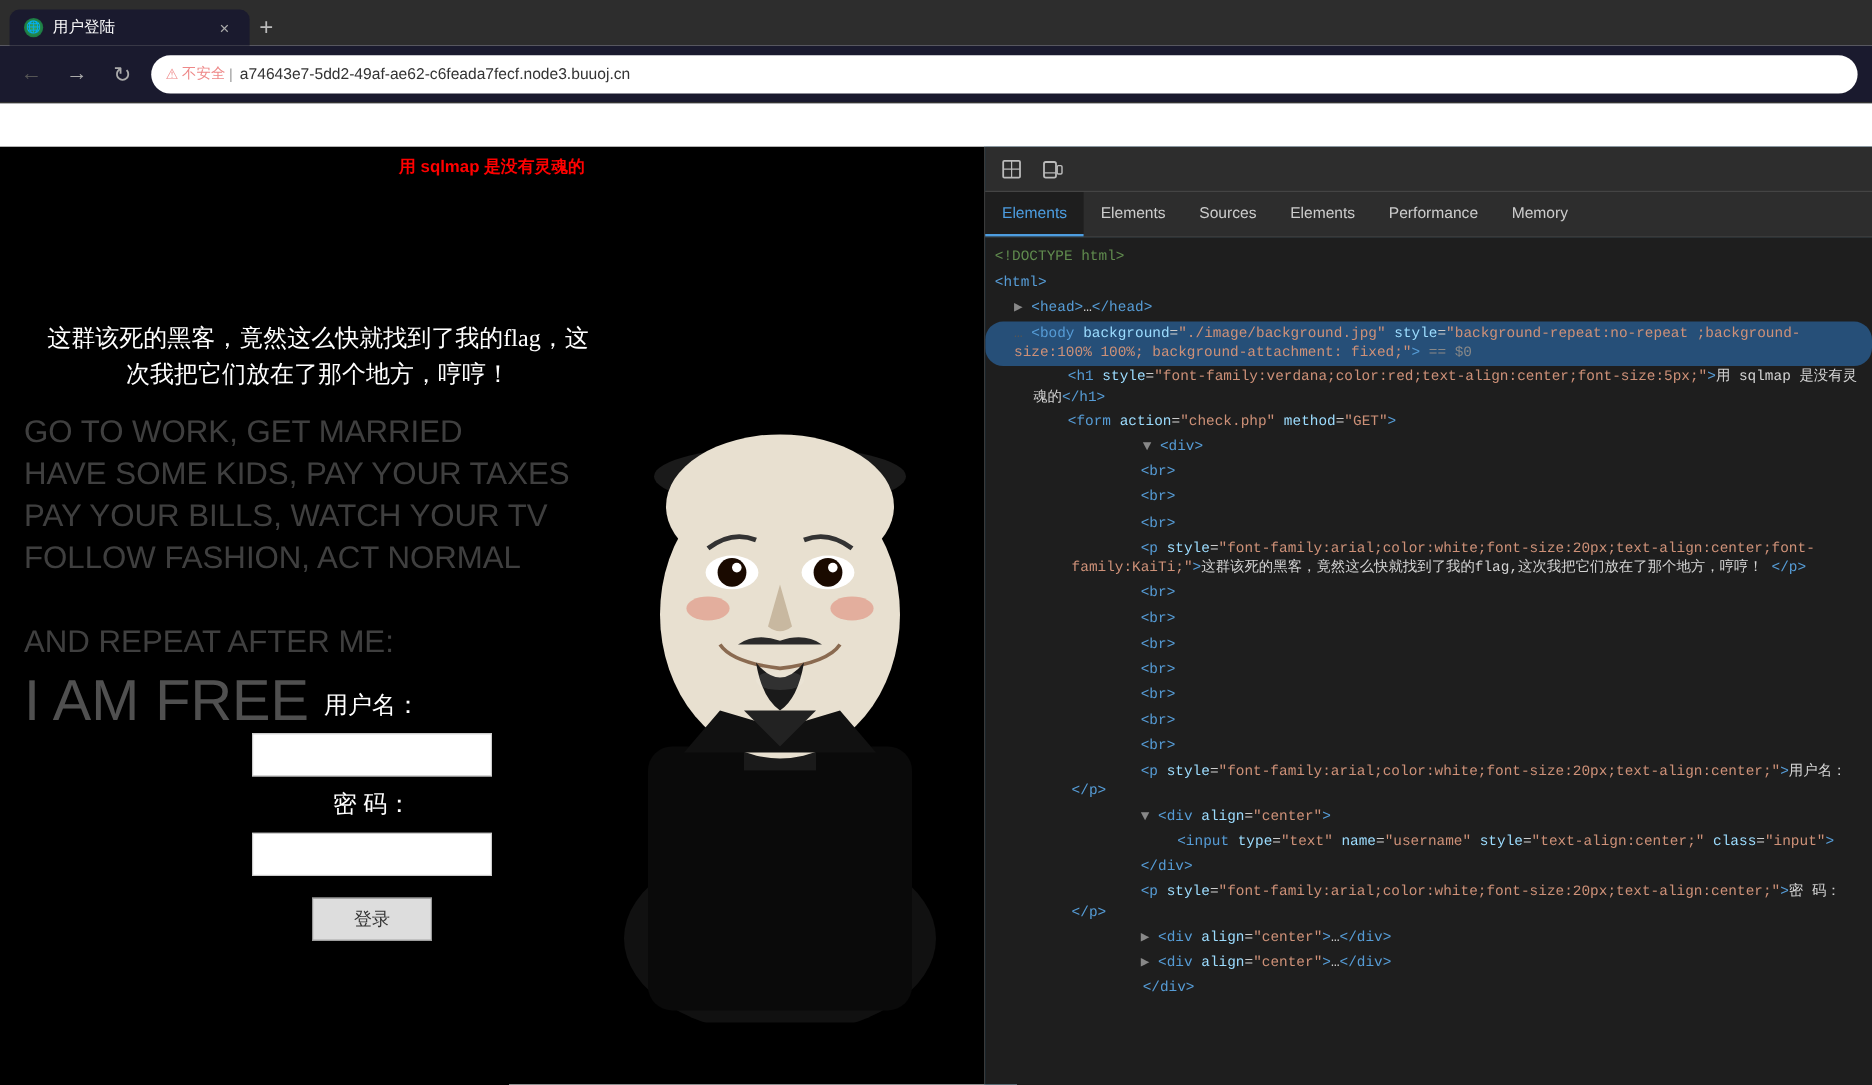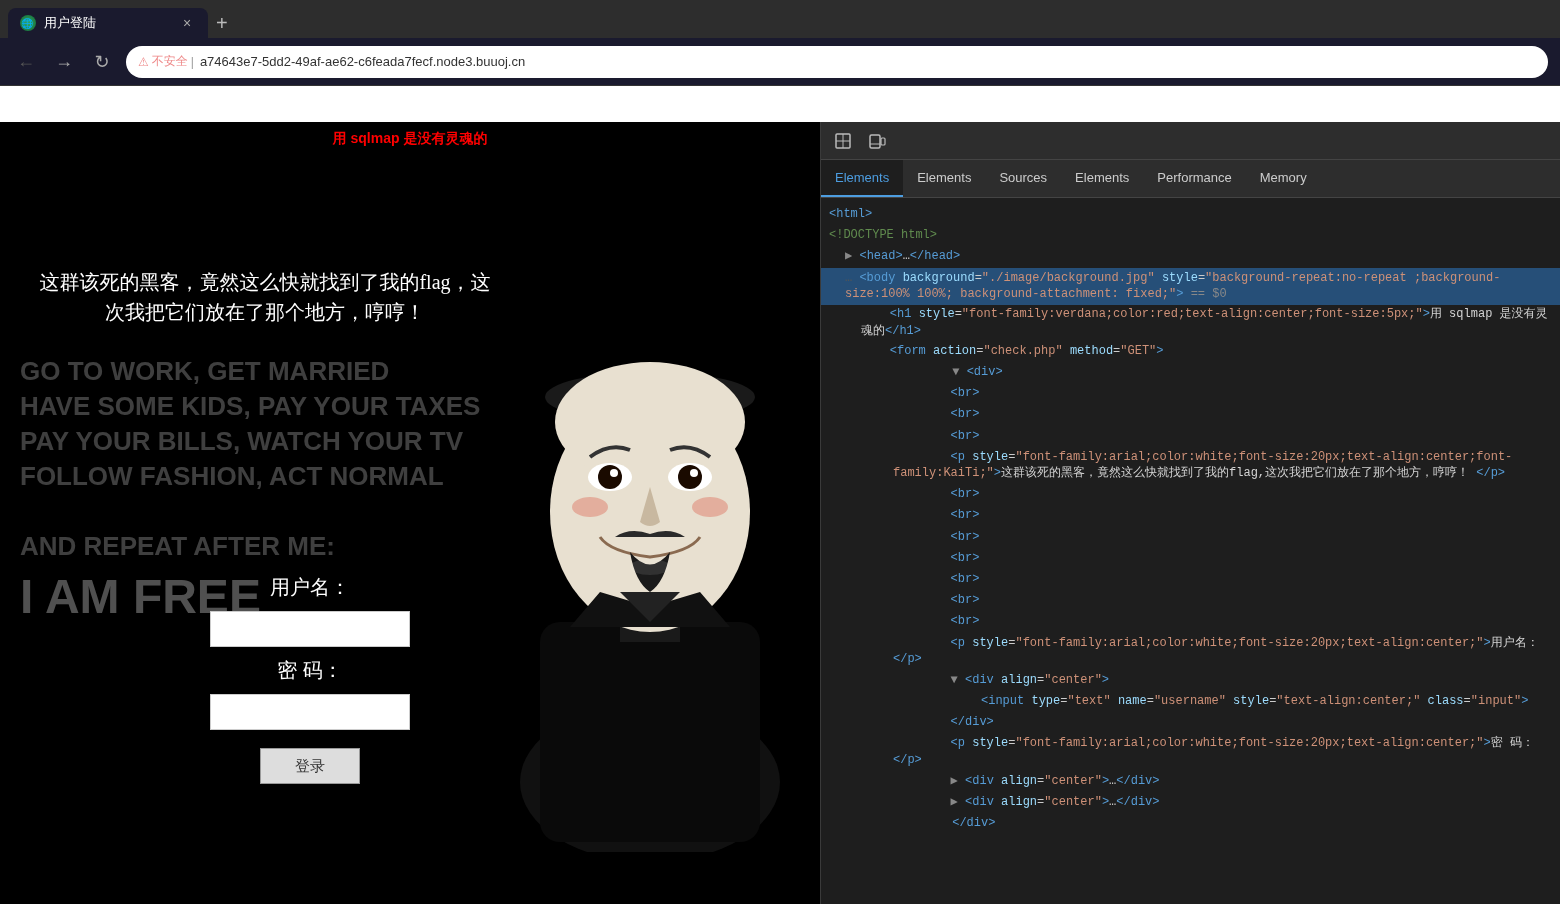--- a/index.html
+++ b/index.html
@@ -255,34 +255,34 @@
     .indent-2 { padding-left: 40px; }
     .indent-3 { padding-left: 88px; }
     .indent-4 { padding-left: 72px; }
     .indent-5 { padding-left: 88px; }
 
     .tag { color: #569cd6; }
     .attr-name { color: #9cdcfe; }
     .attr-value { color: #ce9178; }
     .comment { color: #608b4e; }
     .text-content { color: #d4d4d4; }
-    .selector-highlight { background: #264f78; }
+    .selector-highlight { background: #264f78; border-radius: 15px; }
     .expand-arrow { color: #888; cursor: pointer; }
 
     
     .mask-svg { width: 100%; height: 100%; }
 
     
     .bg-slogan {
       position: absolute;
-      top: 232px;
+      top: 220px;
       left: 20px;
       color: rgba(180,180,180,0.35);
       font-size: 26px;
-      font-weight: 700;
+      font-weight: 400;
       font-family: 'Arial Black', Impact, sans-serif;
       line-height: 1.35;
       text-transform: uppercase;
       pointer-events: none;
     }
   </style>
 </head>
 <body>
 
 <div class="browser-titlebar">
@@ -404,24 +404,24 @@
       <div class="devtools-tab">Elements</div>
       <div class="devtools-tab">Sources</div>
       <div class="devtools-tab">Elements</div>
       <div class="devtools-tab">Performance</div>
       <div class="devtools-tab">Memory</div>
     </div>
 
     <div class="devtools-content">
 
       <div class="html-line indent-0">
+        <span class="comment">&lt;!DOCTYPE html&gt;</span>
+      </div>
+      <div class="html-line indent-0">
         <span class="tag">&lt;html&gt;</span>
-      </div>
-      <div class="html-line indent-0">
-        <span class="comment">&lt;!DOCTYPE html&gt;</span>
       </div>
       <div class="html-line indent-1">
         <span class="expand-arrow">▶</span> <span class="tag">&lt;head&gt;</span><span class="text-content">…</span><span class="tag">&lt;/head&gt;</span>
       </div>
       <div class="html-line indent-1 selector-highlight" style="white-space:normal; line-height:1.4; padding-top:2px; padding-bottom:2px;">
         <span style="color:#555;">…</span> <span class="tag">&lt;body</span> <span class="attr-name">background</span><span style="color:#ccc;">=</span><span class="attr-value">"./image/background.jpg"</span> <span class="attr-name">style</span><span style="color:#ccc;">=</span><span class="attr-value">"background-repeat:no-repeat ;background-size:100% 100%; background-attachment: fixed;"</span><span class="tag">&gt;</span> <span style="color:#888;">== $0</span>
       </div>
       <div class="html-line indent-2" style="white-space:normal; line-height:1.4;">
         &nbsp;&nbsp;&nbsp;&nbsp;<span class="tag">&lt;h1</span> <span class="attr-name">style</span><span style="color:#ccc;">=</span><span class="attr-value">"font-family:verdana;color:red;text-align:center;font-size:5px;"</span><span class="tag">&gt;</span><span class="text-content">用 sqlmap 是没有灵魂的</span><span class="tag">&lt;/h1&gt;</span>
       </div>

